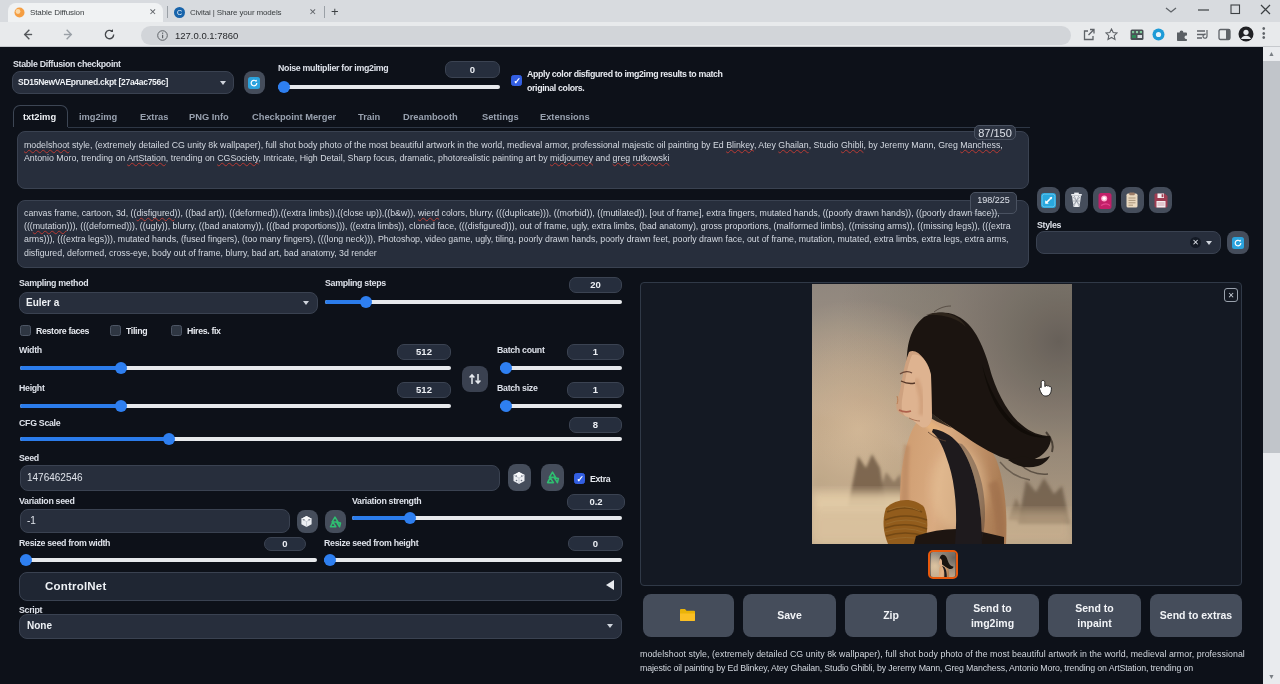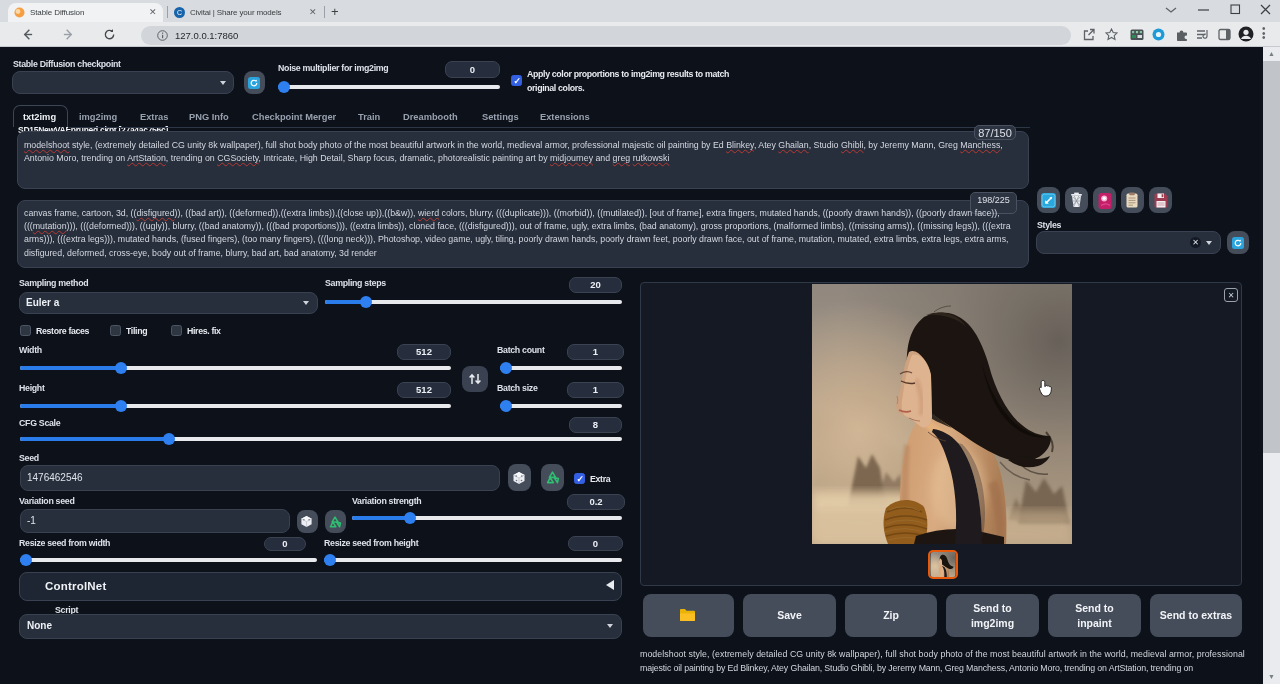--- a/index.html
+++ b/index.html
@@ -125,37 +125,37 @@
 
 <div id="app" class="abs"></div>
 
 <div class="abs" style="left:1263px; top:47px; width:17px; height:637px; background:#e9ebee;"></div>
 <div class="abs" style="left:1263px; top:47px; width:17px; height:14px; background:#e9ebee; text-align:center; color:#7a7f85; font-size:7px; line-height:14px;">▲</div>
 <div class="abs" style="left:1263px; top:61px; width:17px; height:392px; background:#c1c5ca;"></div>
 <div class="abs" style="left:1263px; top:670px; width:17px; height:14px; background:#e9ebee; text-align:center; color:#7a7f85; font-size:7px; line-height:14px;">▼</div>
 
 <div class="abs lbl" style="left:13px; top:59px;">Stable Diffusion checkpoint</div>
 <div class="abs input" style="left:12px; top:71px; width:222px; height:23px;"></div>
-<div class="abs" style="left:18px; top:77px; font-size:8.5px; font-weight:bold; letter-spacing:-0.28px; color:#eef1f5;margin-top:48px;">SD15NewVAEpruned.ckpt [27a4ac756c]</div>
+<div class="abs" style="left:18px; top:77px; font-size:8.5px; font-weight:bold; letter-spacing:-0.28px; color:#eef1f5;">SD15NewVAEpruned.ckpt [27a4ac756c]</div>
 <div class="abs drop-caret" style="left:220px; top:81px;"></div>
 <div class="abs graybtn" style="left:244px; top:71px; width:21px; height:23px;"></div>
 <svg class="abs" style="left:248px; top:76.5px;" width="12" height="12" viewBox="0 0 12 12">
       <rect width="12" height="12" rx="2.5" fill="#2ba3dd"></rect>
       <path d="M8.8 6 a2.8 2.8 0 1 1 -.9 -2" stroke="#fff" stroke-width="1.2" fill="none"></path>
       <path d="M8.9 2.6 v1.8 h-1.8 z" fill="#fff"></path>
     </svg>
 
 <div class="abs lbl" style="left:278px; top:63px;">Noise multiplier for img2img</div>
 <div class="abs numbox" style="left:445px; top:61px; width:55px; height:17px; line-height:15px;">0</div>
 <div class="abs slider" style="left:278px; top:85px; width:222px;">
       <span class="fill" style="width:5px;"></span>
       <span class="thumb" style="left:0px;"></span>
     </div>
 <div class="abs cb on" style="left:511px; top:75px;"></div>
-<div class="abs cblbl" style="left:527px; top:69px;">Apply color proportions to img2img results to match</div>
+<div class="abs cblbl" style="left:527px; top:69px;">Apply color disfigured to img2img results to match</div>
 <div class="abs cblbl" style="left:527px; top:83px;">original colors.</div>
 
 <div class="abs" style="left:68px; top:127px; width:962px; height:1px; background:#2e3745;"></div>
 <div class="abs" style="left:13px; top:105px; width:55px; height:22px; border:1px solid #3d4654; border-bottom:none; border-radius:7px 7px 0 0; background:#0d1119;"></div>
 <div class="abs tabtxt" style="left:23px; top:112px; color:#eef1f5;">txt2img</div>
 <div class="abs tabtxt" style="left:79px; top:112px;">img2img</div>
 <div class="abs tabtxt" style="left:140px; top:112px;">Extras</div>
 <div class="abs tabtxt" style="left:189px; top:112px;">PNG Info</div>
 <div class="abs tabtxt" style="left:252px; top:112px;">Checkpoint Merger</div>
 <div class="abs tabtxt" style="left:358px; top:112px;">Train</div>
@@ -337,21 +337,21 @@
 <div class="abs numbox" style="left:568px; top:536px; width:55px; height:15px; line-height:13px;">0</div>
 <div class="abs slider" style="left:324px; top:558px; width:298px;">
       <span class="fill" style="width:6px;"></span>
       <span class="thumb" style="left:0px;"></span>
     </div>
 
 <div class="abs input" style="left:19px; top:572px; width:603px; height:29px; background:#1f2633;"></div>
 <div class="abs" style="left:45px; top:580px; font-size:11.5px; font-weight:bold; letter-spacing:0.2px; color:#eef1f5;">ControlNet</div>
 <div class="abs" style="left:606px; top:580px; width:0; height:0; border-top:5px solid transparent; border-bottom:5px solid transparent; border-right:8px solid #e8ebf0;"></div>
 
-<div class="abs lbl" style="left:19px; top:605px;margin-left:36px;">Script</div>
+<div class="abs lbl" style="left:19px; top:605px;">Script</div>
 <div class="abs input" style="left:19px; top:614px; width:603px; height:25px;"></div>
 <div class="abs" style="left:27px; top:620px; font-size:10px; font-weight:bold; color:#eef1f5;">None</div>
 <div class="abs drop-caret" style="left:607px; top:624px;"></div>
 
 <div class="abs" style="left:640px; top:282px; width:602px; height:304px; border:1px solid #303947; border-radius:4px; background:#141923;"></div>
 
 <svg class="abs" id="genimg" style="left:812px; top:284px;" width="260" height="260" viewBox="0 0 260 260">
 
   <defs>
     <linearGradient id="sky" x1="0" y1="0" x2="0" y2="1">

